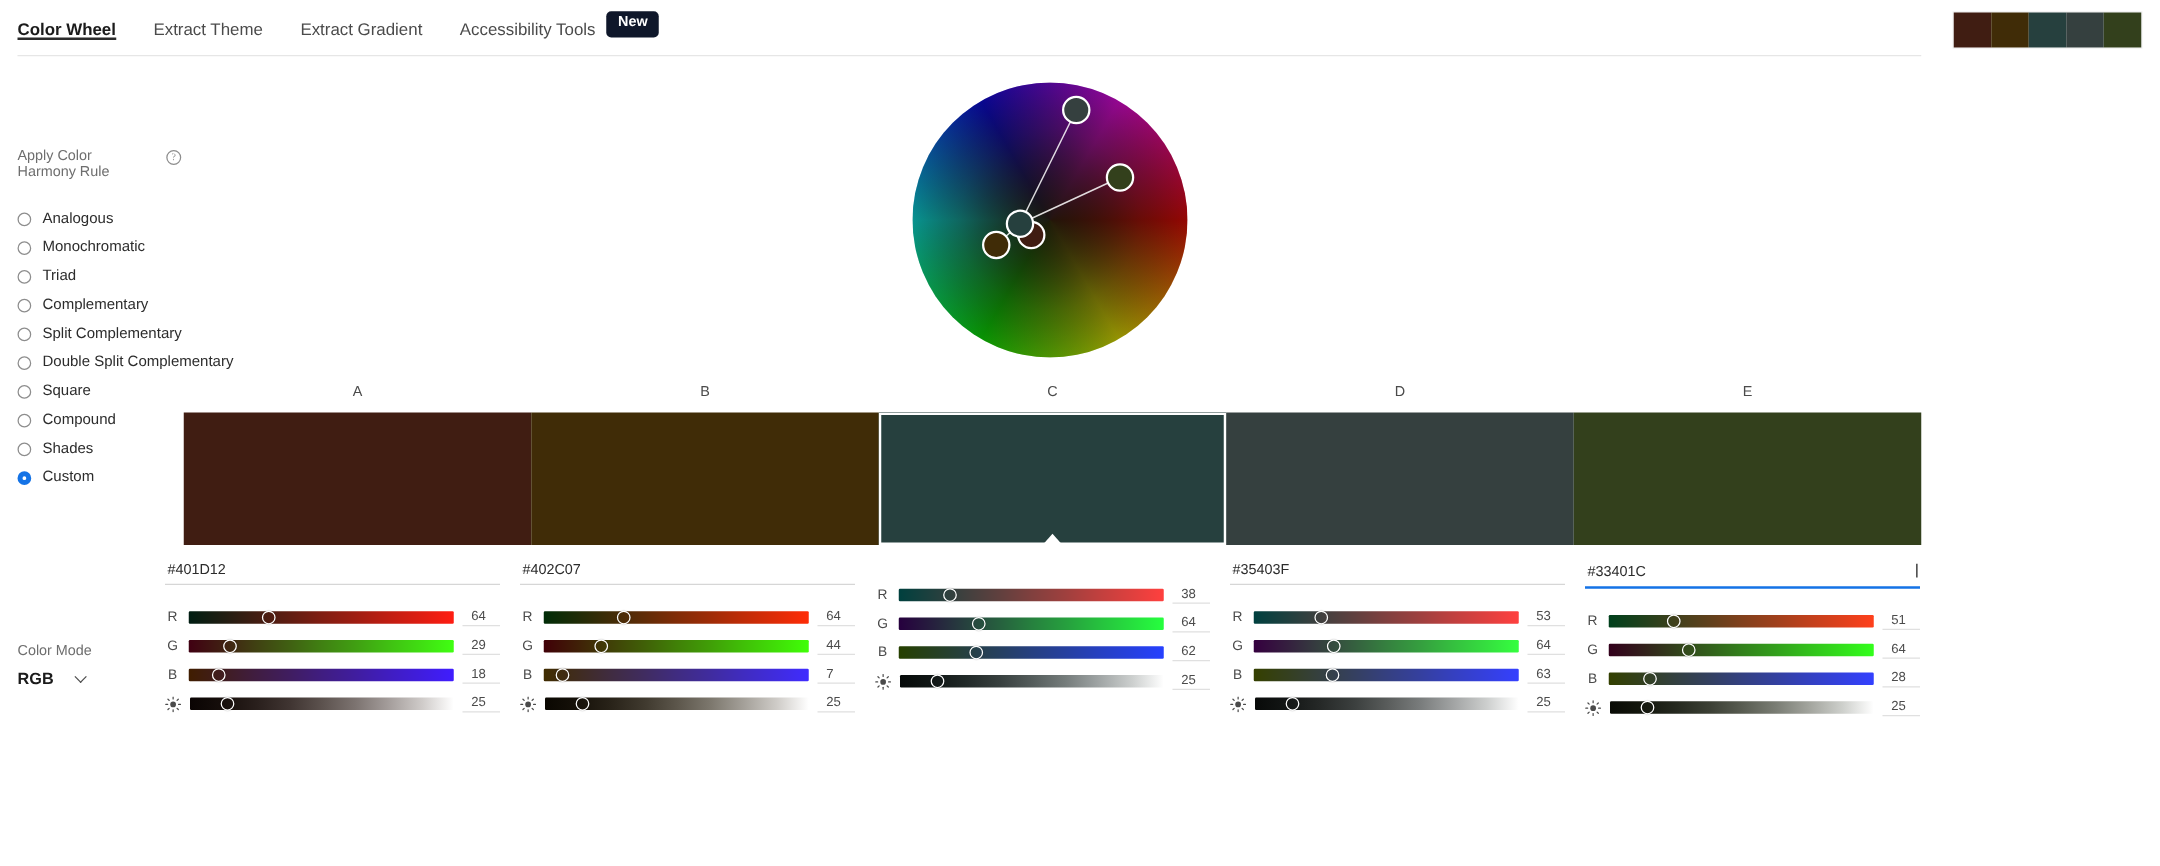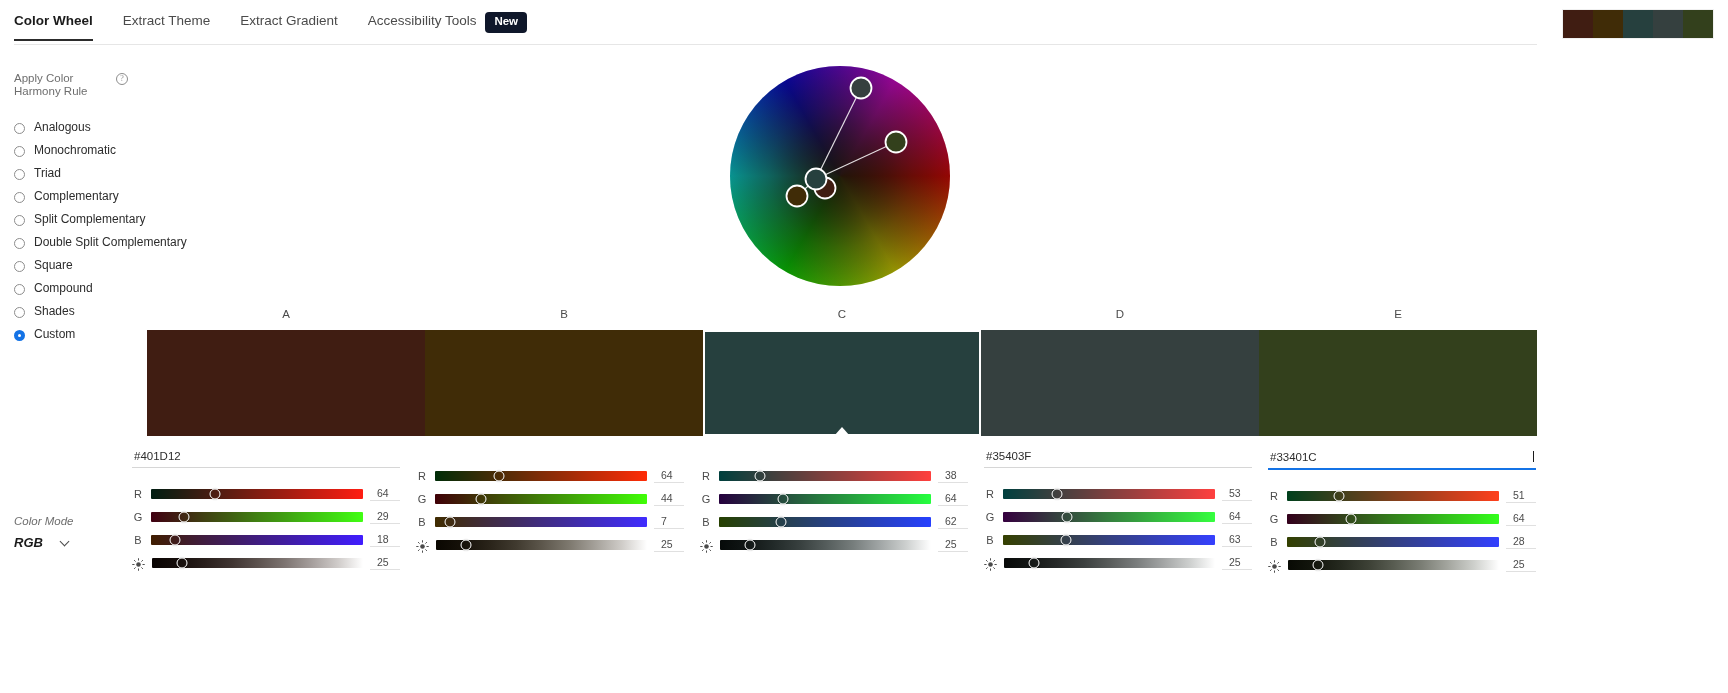--- a/index.html
+++ b/index.html
@@ -14,21 +14,21 @@
   
   .topbar {
     position: absolute; top: 0; left: 0; width: 1728px; height: 46px;
   }
   .tabs {
     position: absolute; left: 14px; top: 14px;
     display: flex; align-items: center; gap: 30px;
   }
   .tab {
     font-size: 13.5px; color: #4b4b4b; line-height: 1;
-    padding-bottom: 11px; cursor: pointer; white-space: nowrap;
+    cursor: pointer; white-space: nowrap;
     border-bottom: 2px solid transparent;
   }
   .tab.active { color: #1b1b1b; font-weight: 700; border-bottom-color: #2c2c2c; }
   .tab-wrap { display: flex; align-items: center; gap: 9px; }
   .badge-new {
     background: #147b7b; color: #ffffff; font-size: 11.5px; font-weight: 700;
     border-radius: 4px; padding: 4px 9px 5px; line-height: 1;
     position: relative; top: -5px;
   }
   .tabline {
@@ -40,22 +40,22 @@
   .mini-palette {
     position: absolute; right: 15px; top: 10px;
     width: 150px; height: 28px; display: flex;
     box-shadow: 0 0 0 1px rgba(0,0,0,0.06);
   }
   .mini-palette div { flex: 1 1 0; height: 100%; }
 
   
   .sidebar { position: absolute; left: 14px; top: 72px; width: 180px; }
   .harmony-label-row {
-    display: flex; align-items: flex-start; gap: 10px;
-    font-size: 11.5px; color: #6e6e6e; line-height: 13px;
+    display: flex; align-items: flex-start; gap: 27px;
+    font-size: 11.5px; color: #6e6e6e; line-height: 13px; margin-top: 47px;
   }
   .harmony-label { width: 92px; }
   .info-icon {
     width: 12px; height: 12px; border-radius: 50%;
     border: 1px solid #8d8d8d; color: #8d8d8d;
     font-size: 8px; line-height: 10px; text-align: center;
     flex: 0 0 auto; margin-top: 1px; font-family: "Liberation Serif", serif;
   }
   .radio-list { margin-top: 13px; }
   .radio-row {
@@ -63,21 +63,21 @@
     height: 23px; cursor: pointer;
   }
   .radio {
     width: 11px; height: 11px; border-radius: 50%;
     border: 1.4px solid #8d8d8d; background: #fff;
     flex: 0 0 auto; position: relative;
   }
   .radio-row.selected .radio { border-color: #1473e6; border-width: 4px; }
   .radio-label { font-size: 12px; color: #2c2c2c; white-space: nowrap; }
 
-  .colormode { position: absolute; left: 14px; top: 515px; width: 120px; font-style: italic; }
+  .colormode { position: absolute; left: 14px; top: 515px; width: 120px; }
   .colormode-label { font-size: 11.5px; color: #6e6e6e; }
   .colormode-select {
     margin-top: 8px; display: flex; align-items: center;
     justify-content: space-between; width: 56px; cursor: pointer;
   }
   .colormode-value { font-size: 13px; color: #1b1b1b; font-weight: 700; }
   .chev { width: 9px; height: 9px; position: relative; }
   .chev::after {
     content: ""; position: absolute; left: 0; top: 0;
     width: 6px; height: 6px;
@@ -333,20 +333,23 @@
             <div class="track" style="background: linear-gradient(to right, rgb(10, 4, 3) 0%, rgb(23, 15, 12) 13%, rgb(41, 31, 28) 25%, rgb(64, 53, 50) 38%, rgb(92, 82, 78) 50%, rgb(125, 116, 113) 63%, rgb(163, 156, 154) 75%, rgb(207, 203, 201) 88%, rgb(255, 255, 255) 100%);">
               <div class="knob" style="left: 14.1562%;"></div>
             </div>
             <span class="slider-val">25</span>
           </div>
         </div>
       </div>
     </div>
     <div class="col">
       <div class="col-inner">
+        <div class="hex-field">
+          <span>#402C07</span>
+        </div>
         <div class="slider-block">
           <div class="slider-row">
             <span class="slider-chan">R</span>
             <div class="track" style="background: linear-gradient(to right, rgb(0, 44, 7) 0%, rgb(32, 44, 7) 13%, rgb(64, 44, 7) 25%, rgb(96, 44, 7) 38%, rgb(128, 44, 7) 50%, rgb(159, 44, 7) 63%, rgb(191, 44, 7) 75%, rgb(223, 44, 7) 88%, rgb(255, 44, 7) 100%);">
               <div class="knob" style="left: 30%;"></div>
             </div>
             <span class="slider-val">64</span>
           </div>
           <div class="slider-row">
             <span class="slider-chan">G</span>

